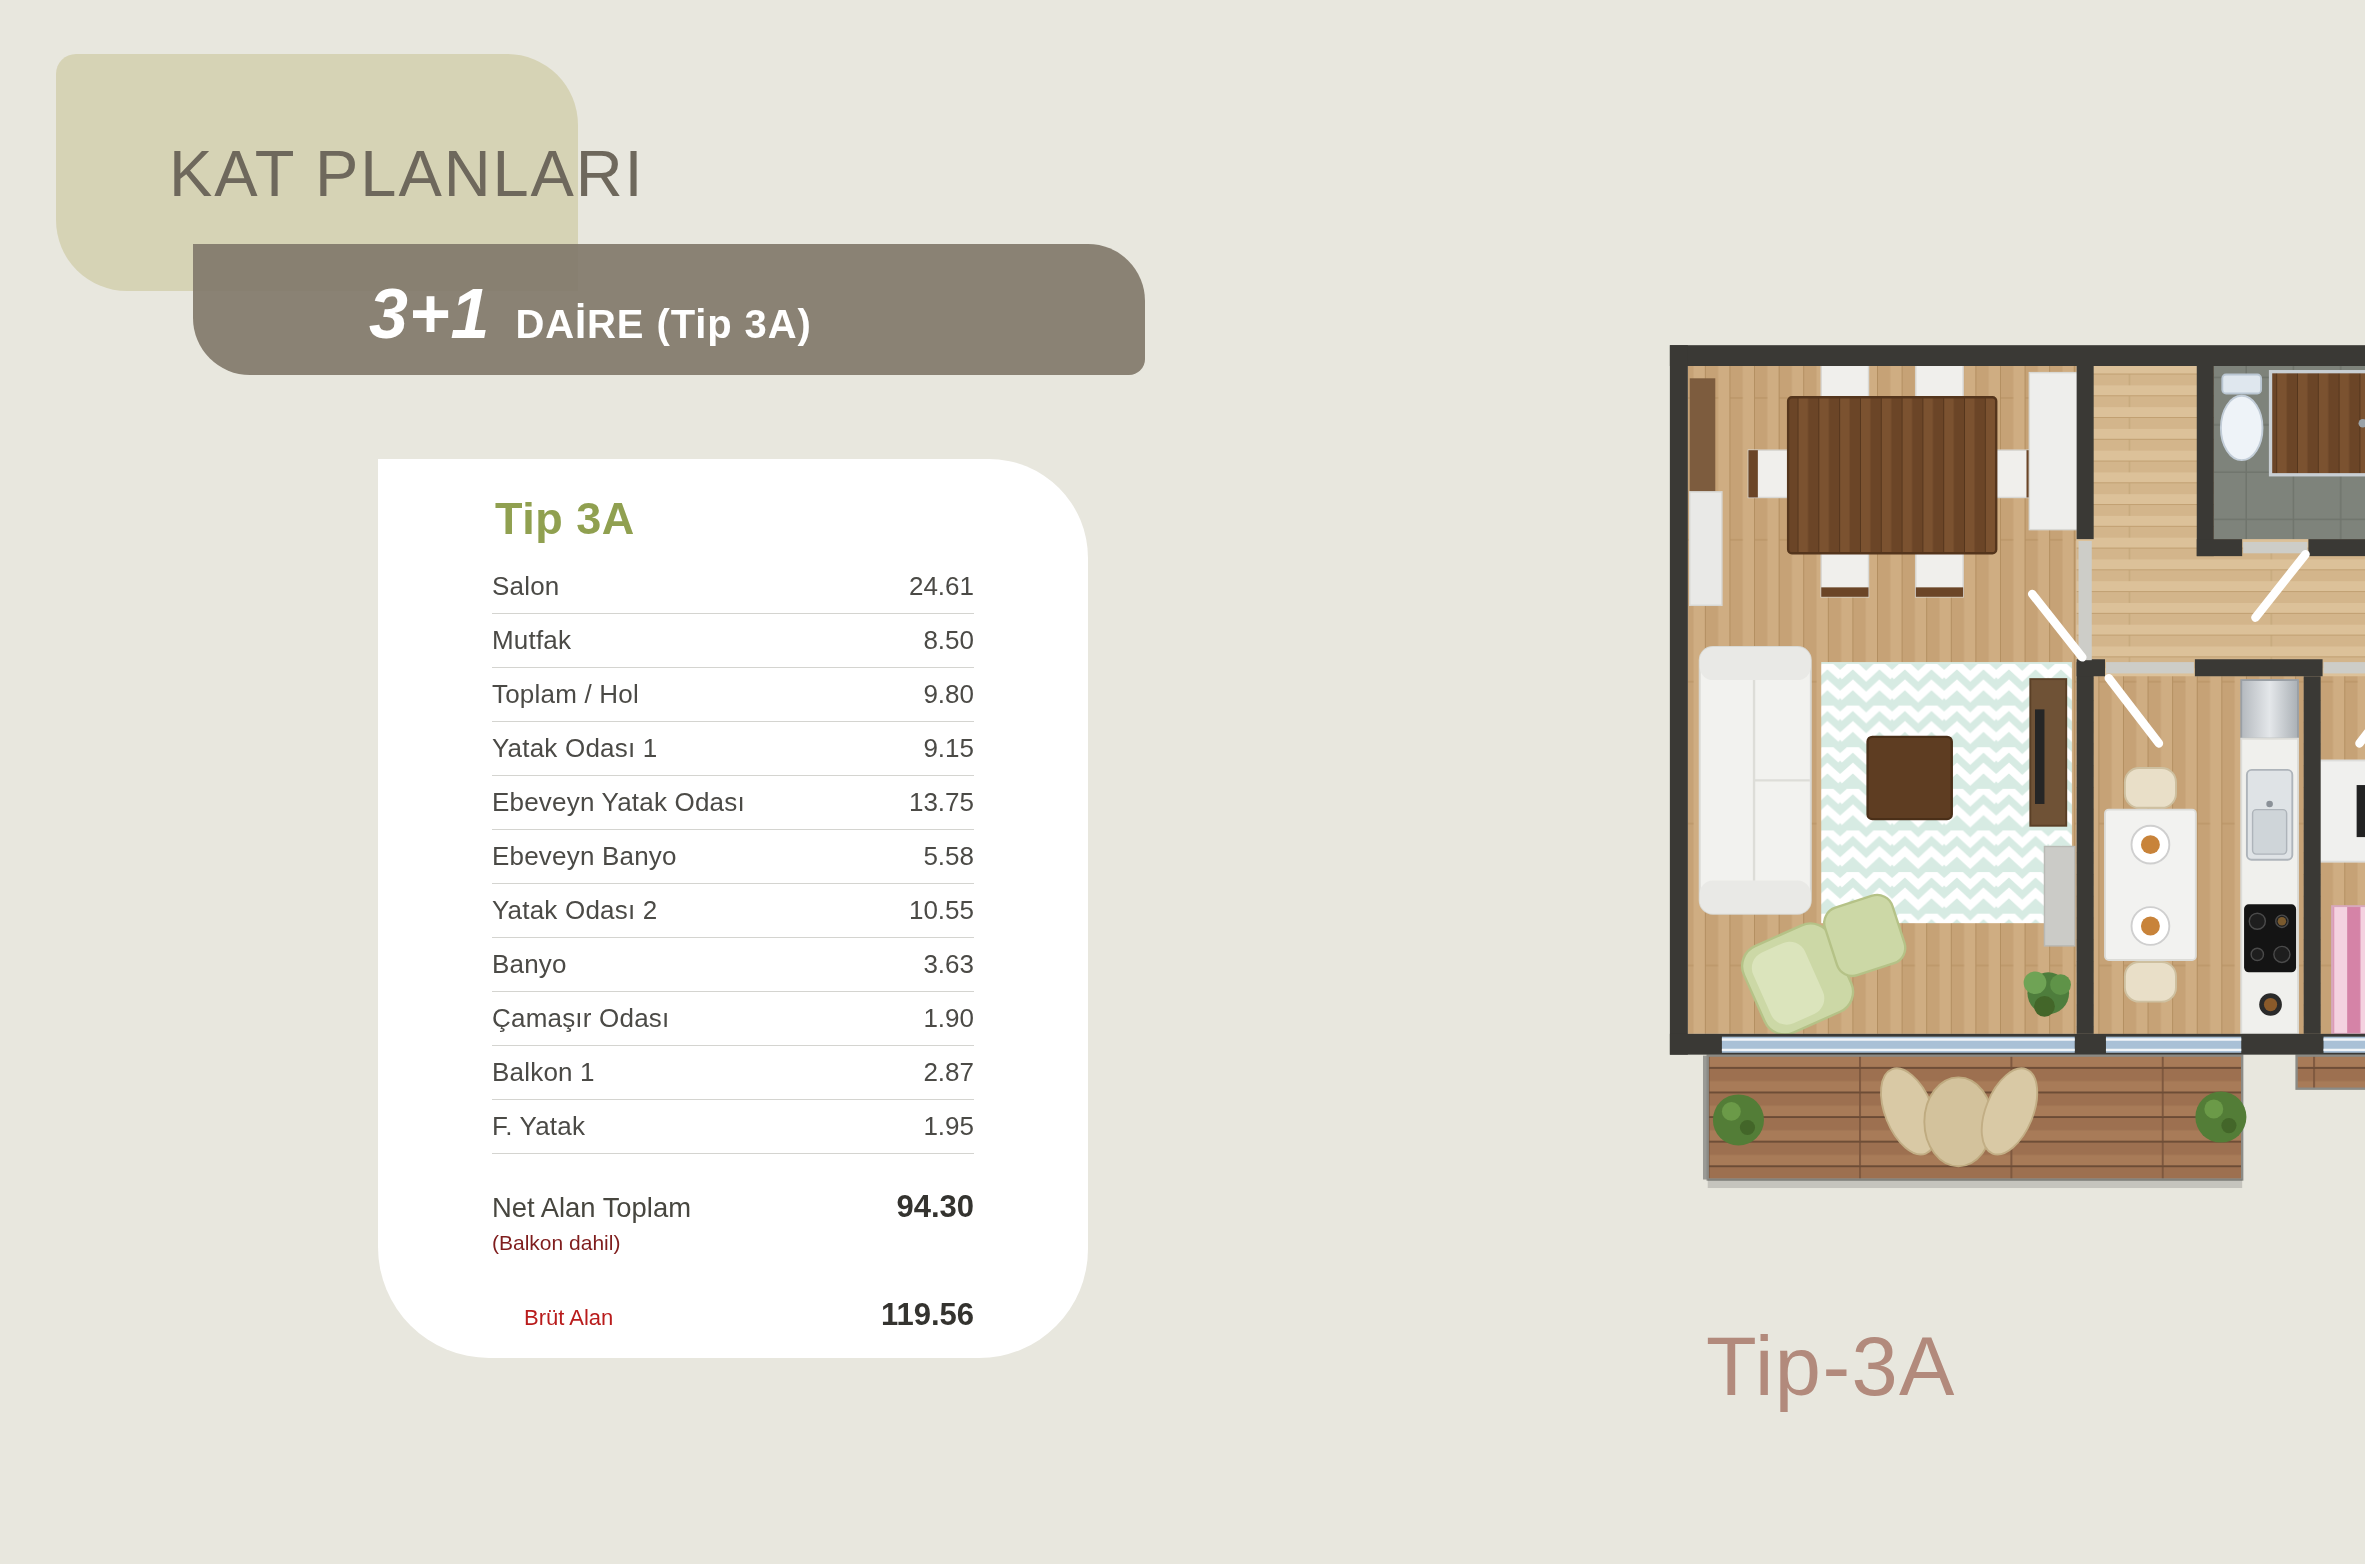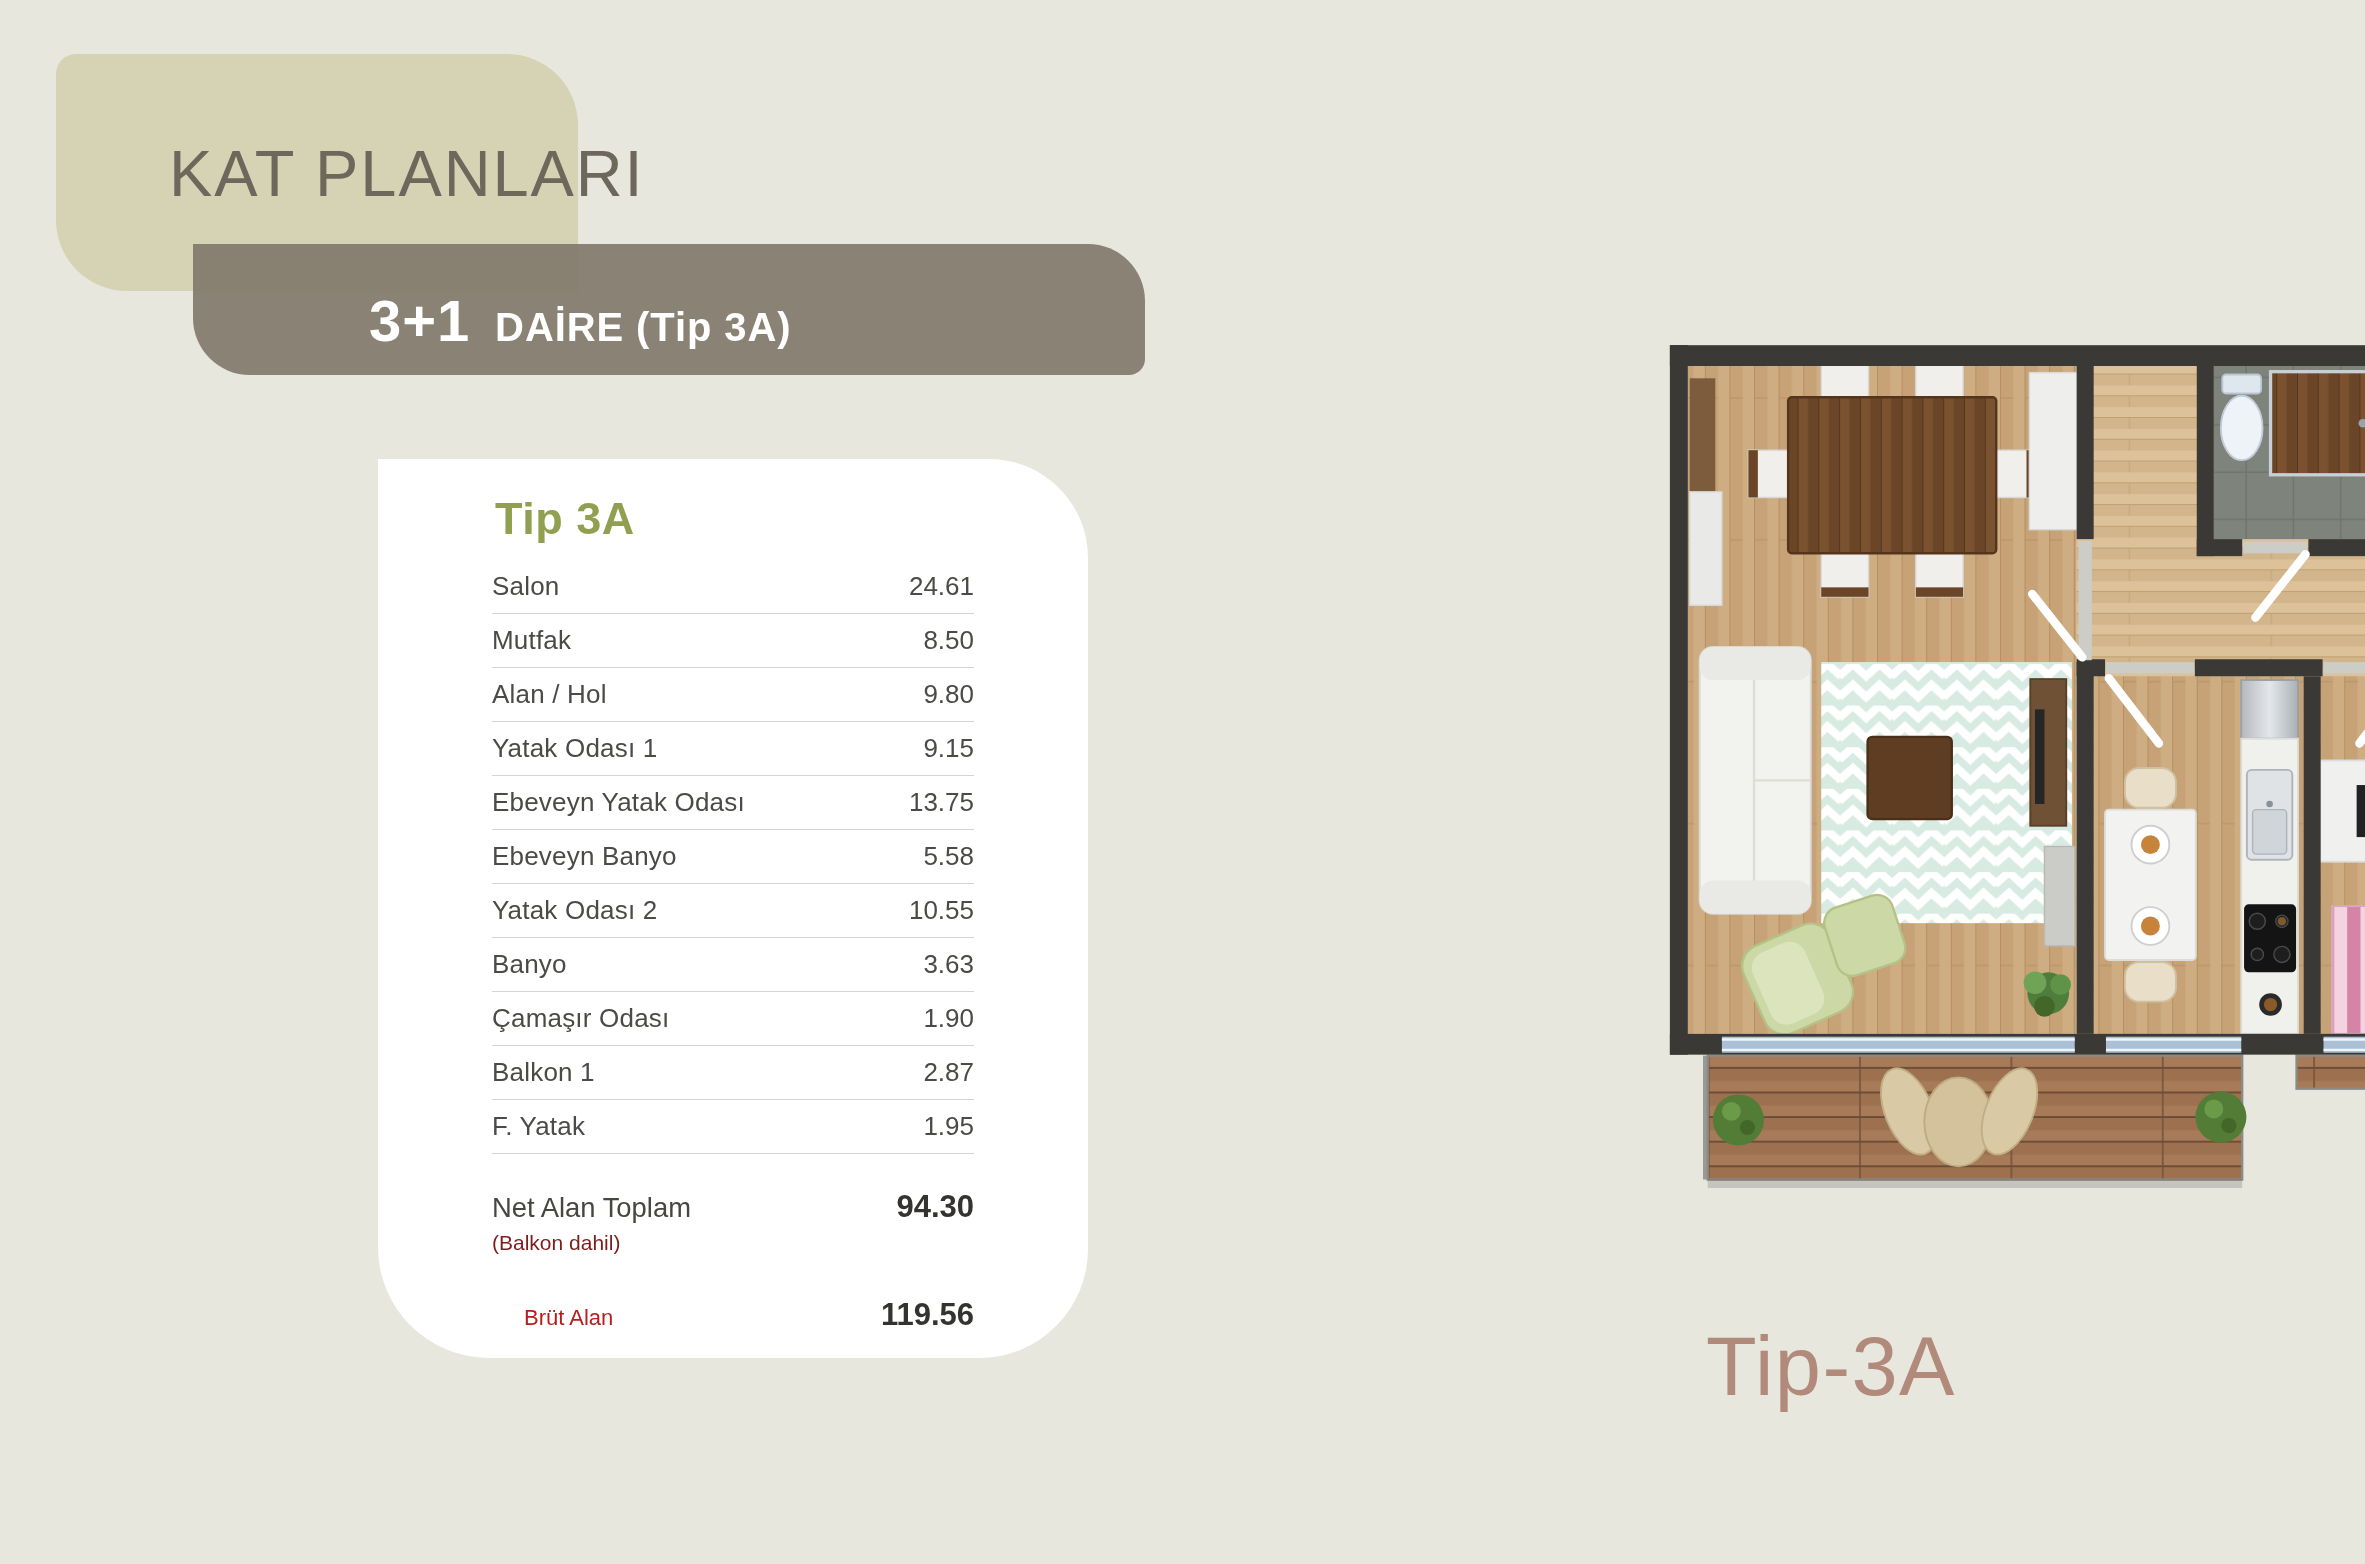--- a/index.html
+++ b/index.html
@@ -25,21 +25,21 @@
 
   
   .banner{
     position:absolute;left:193px;top:244px;width:952px;height:131px;
     background:rgba(130,122,108,0.93);
     border-radius:0 57px 16px 57px;
   }
   .banner-text{
     position:absolute;left:176px;bottom:21px;white-space:nowrap;color:#ffffff;
   }
-  .banner-big{font-size:58px;font-weight:700;letter-spacing:0.9px;}
+  .banner-big{font-size:70px;font-weight:700;letter-spacing:0.9px;font-style:italic;}
   .banner-rest{font-size:40px;font-weight:700;letter-spacing:0.9px;margin-left:25px;}
 
   
   .card{
     position:absolute;left:378px;top:459px;width:710px;height:899px;
     background:#ffffff;
     border-radius:0 99px 109px 111px;
   }
   .card-title{
     position:absolute;left:117px;top:34px;
@@ -96,21 +96,21 @@
     <div class="rows">
       <div class="row">
           <span class="lab">Salon</span>
           <span class="val">24.61</span>
         </div>
       <div class="row">
           <span class="lab">Mutfak</span>
           <span class="val">8.50</span>
         </div>
       <div class="row">
-          <span class="lab">Alan / Hol</span>
+          <span class="lab">Toplam / Hol</span>
           <span class="val">9.80</span>
         </div>
       <div class="row">
           <span class="lab">Yatak Odası 1</span>
           <span class="val">9.15</span>
         </div>
       <div class="row">
           <span class="lab">Ebeveyn Yatak Odası</span>
           <span class="val">13.75</span>
         </div>

